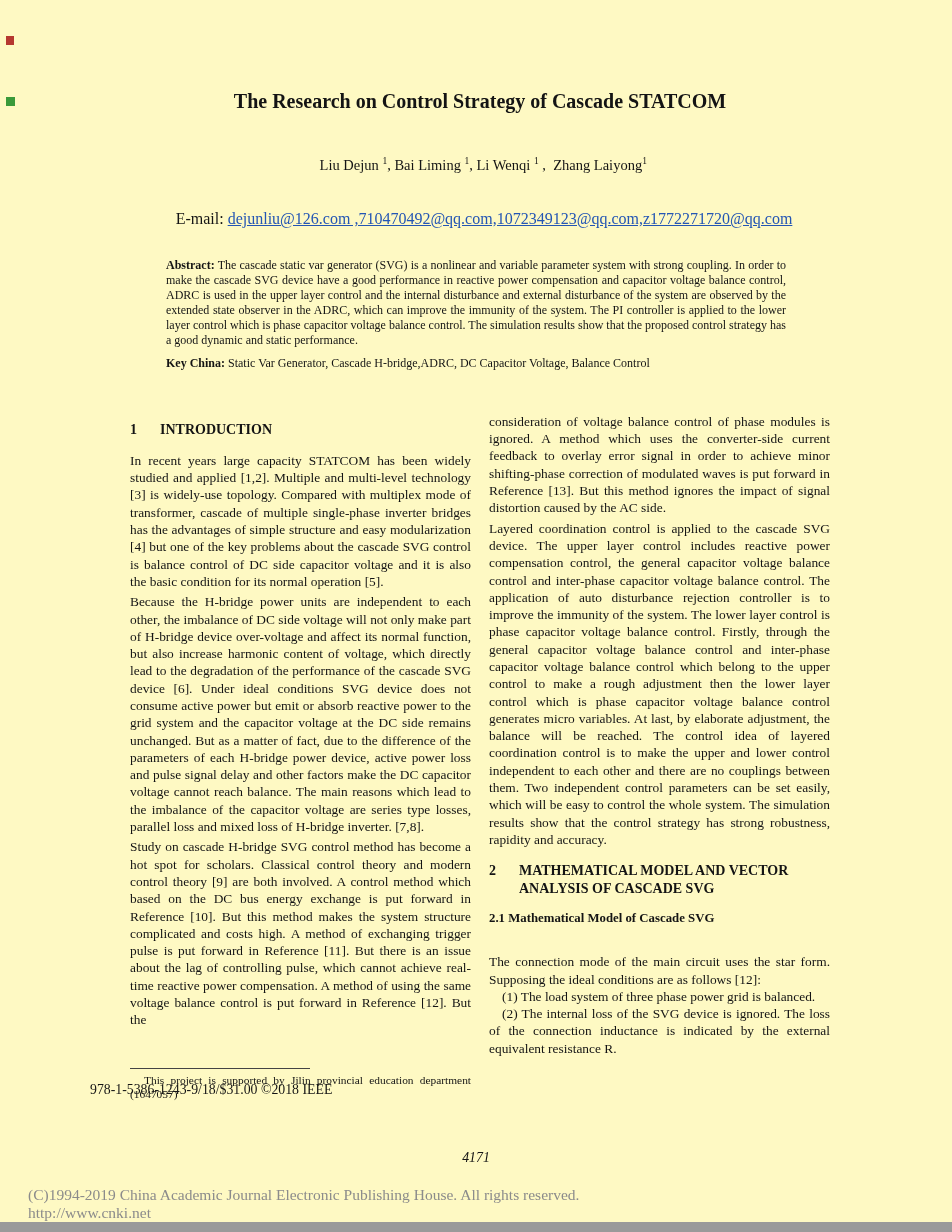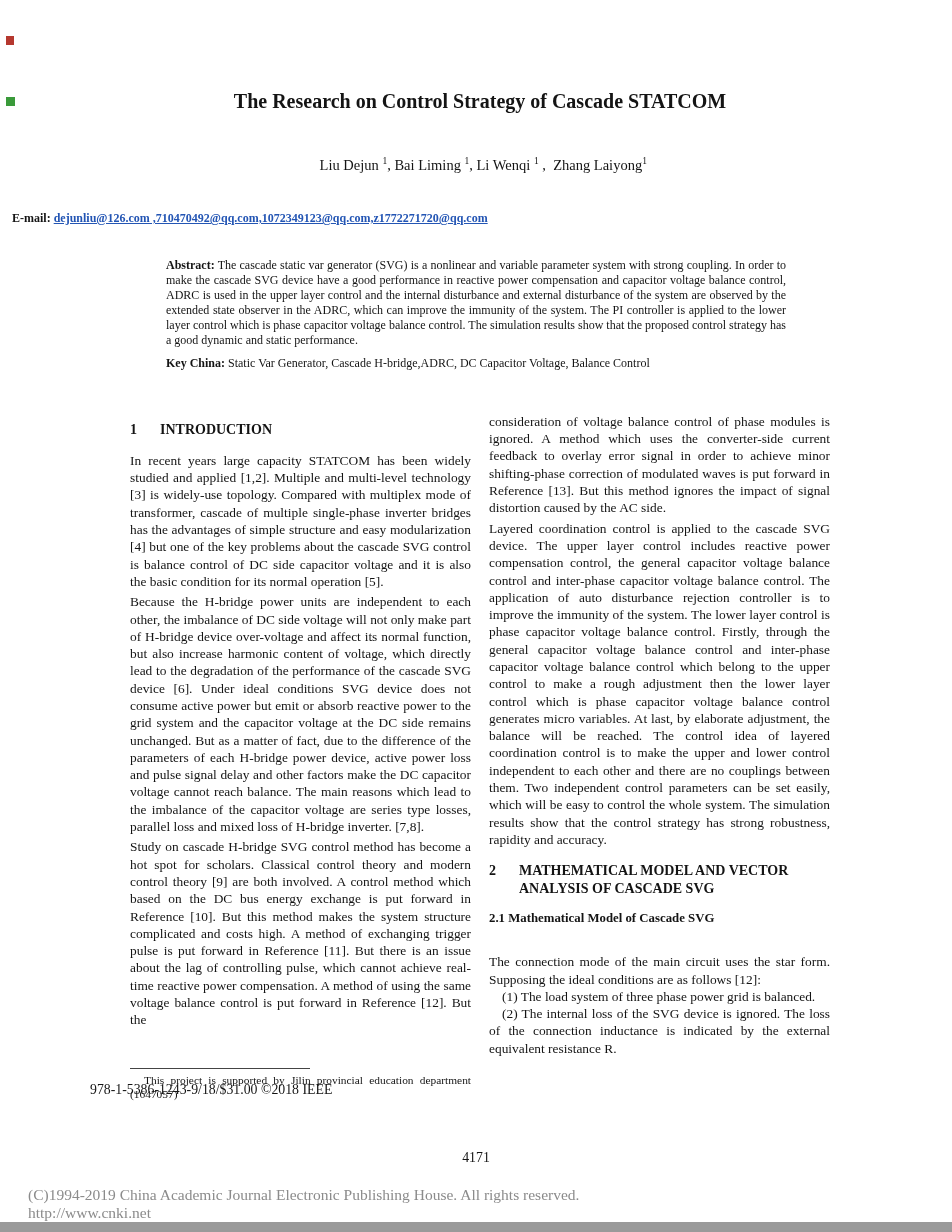--- a/index.html
+++ b/index.html
@@ -1,21 +1,21 @@
 <!DOCTYPE html>
 <html><head>
 <meta charset="utf-8">
 <style>
   html, body { margin: 0; padding: 0; background: #e8e8e8; }
   .page {
     position: relative;
     width: 952px;
     height: 1232px;
     margin: 0 auto;
-    background: #ffffff;
+    background: #fef9c3;
     font-family: "Liberation Serif", "DejaVu Serif", serif;
     color: #141414;
     overflow: hidden;
   }
   .mark { position: absolute; }
   .mark.red   { left: 6px;  top: 36px; width: 8px; height: 9px; }
   .mark.green { left: 6px;  top: 97px; width: 9px; height: 9px; }
 
   .title {
     margin: 88px 122px 0 130px;
@@ -33,25 +33,24 @@
   }
   .authors sup { font-size: 9.5px; }
   .affiliation {
     margin-top: 9px;
     text-align: center;
     font-size: 12px;
     line-height: 15px;
   }
   .email-line {
     margin-top: 2px;
-    text-align: left;
-    font-size: 12px;
+    text-align: center;
+    font-size: 16px;
     line-height: 15px;
     white-space: pre-wrap;
-    font-weight: bold;
   }
   .email-link { color: #2355b4; text-decoration: underline; cursor: pointer; }
 
   .abstract, .keywords {
     width: 620px;
     margin: 0 auto;
     font-size: 12px;
     line-height: 15px;
     text-align: justify;
   }
@@ -112,20 +111,21 @@
     left: 90px;
     top: 1082px;
     font-size: 13.8px;
   }
   .footer-page {
     position: absolute;
     left: 50%;
     top: 1150px;
     transform: translateX(-50%);
     font-size: 13.8px;
+    font-style: italic;
   }
 
   .watermark {
     position: absolute;
     left: 28px;
     right: 28px;
     top: 1186px;
     display: flex;
     justify-content: space-between;
     font-size: 15.5px;

